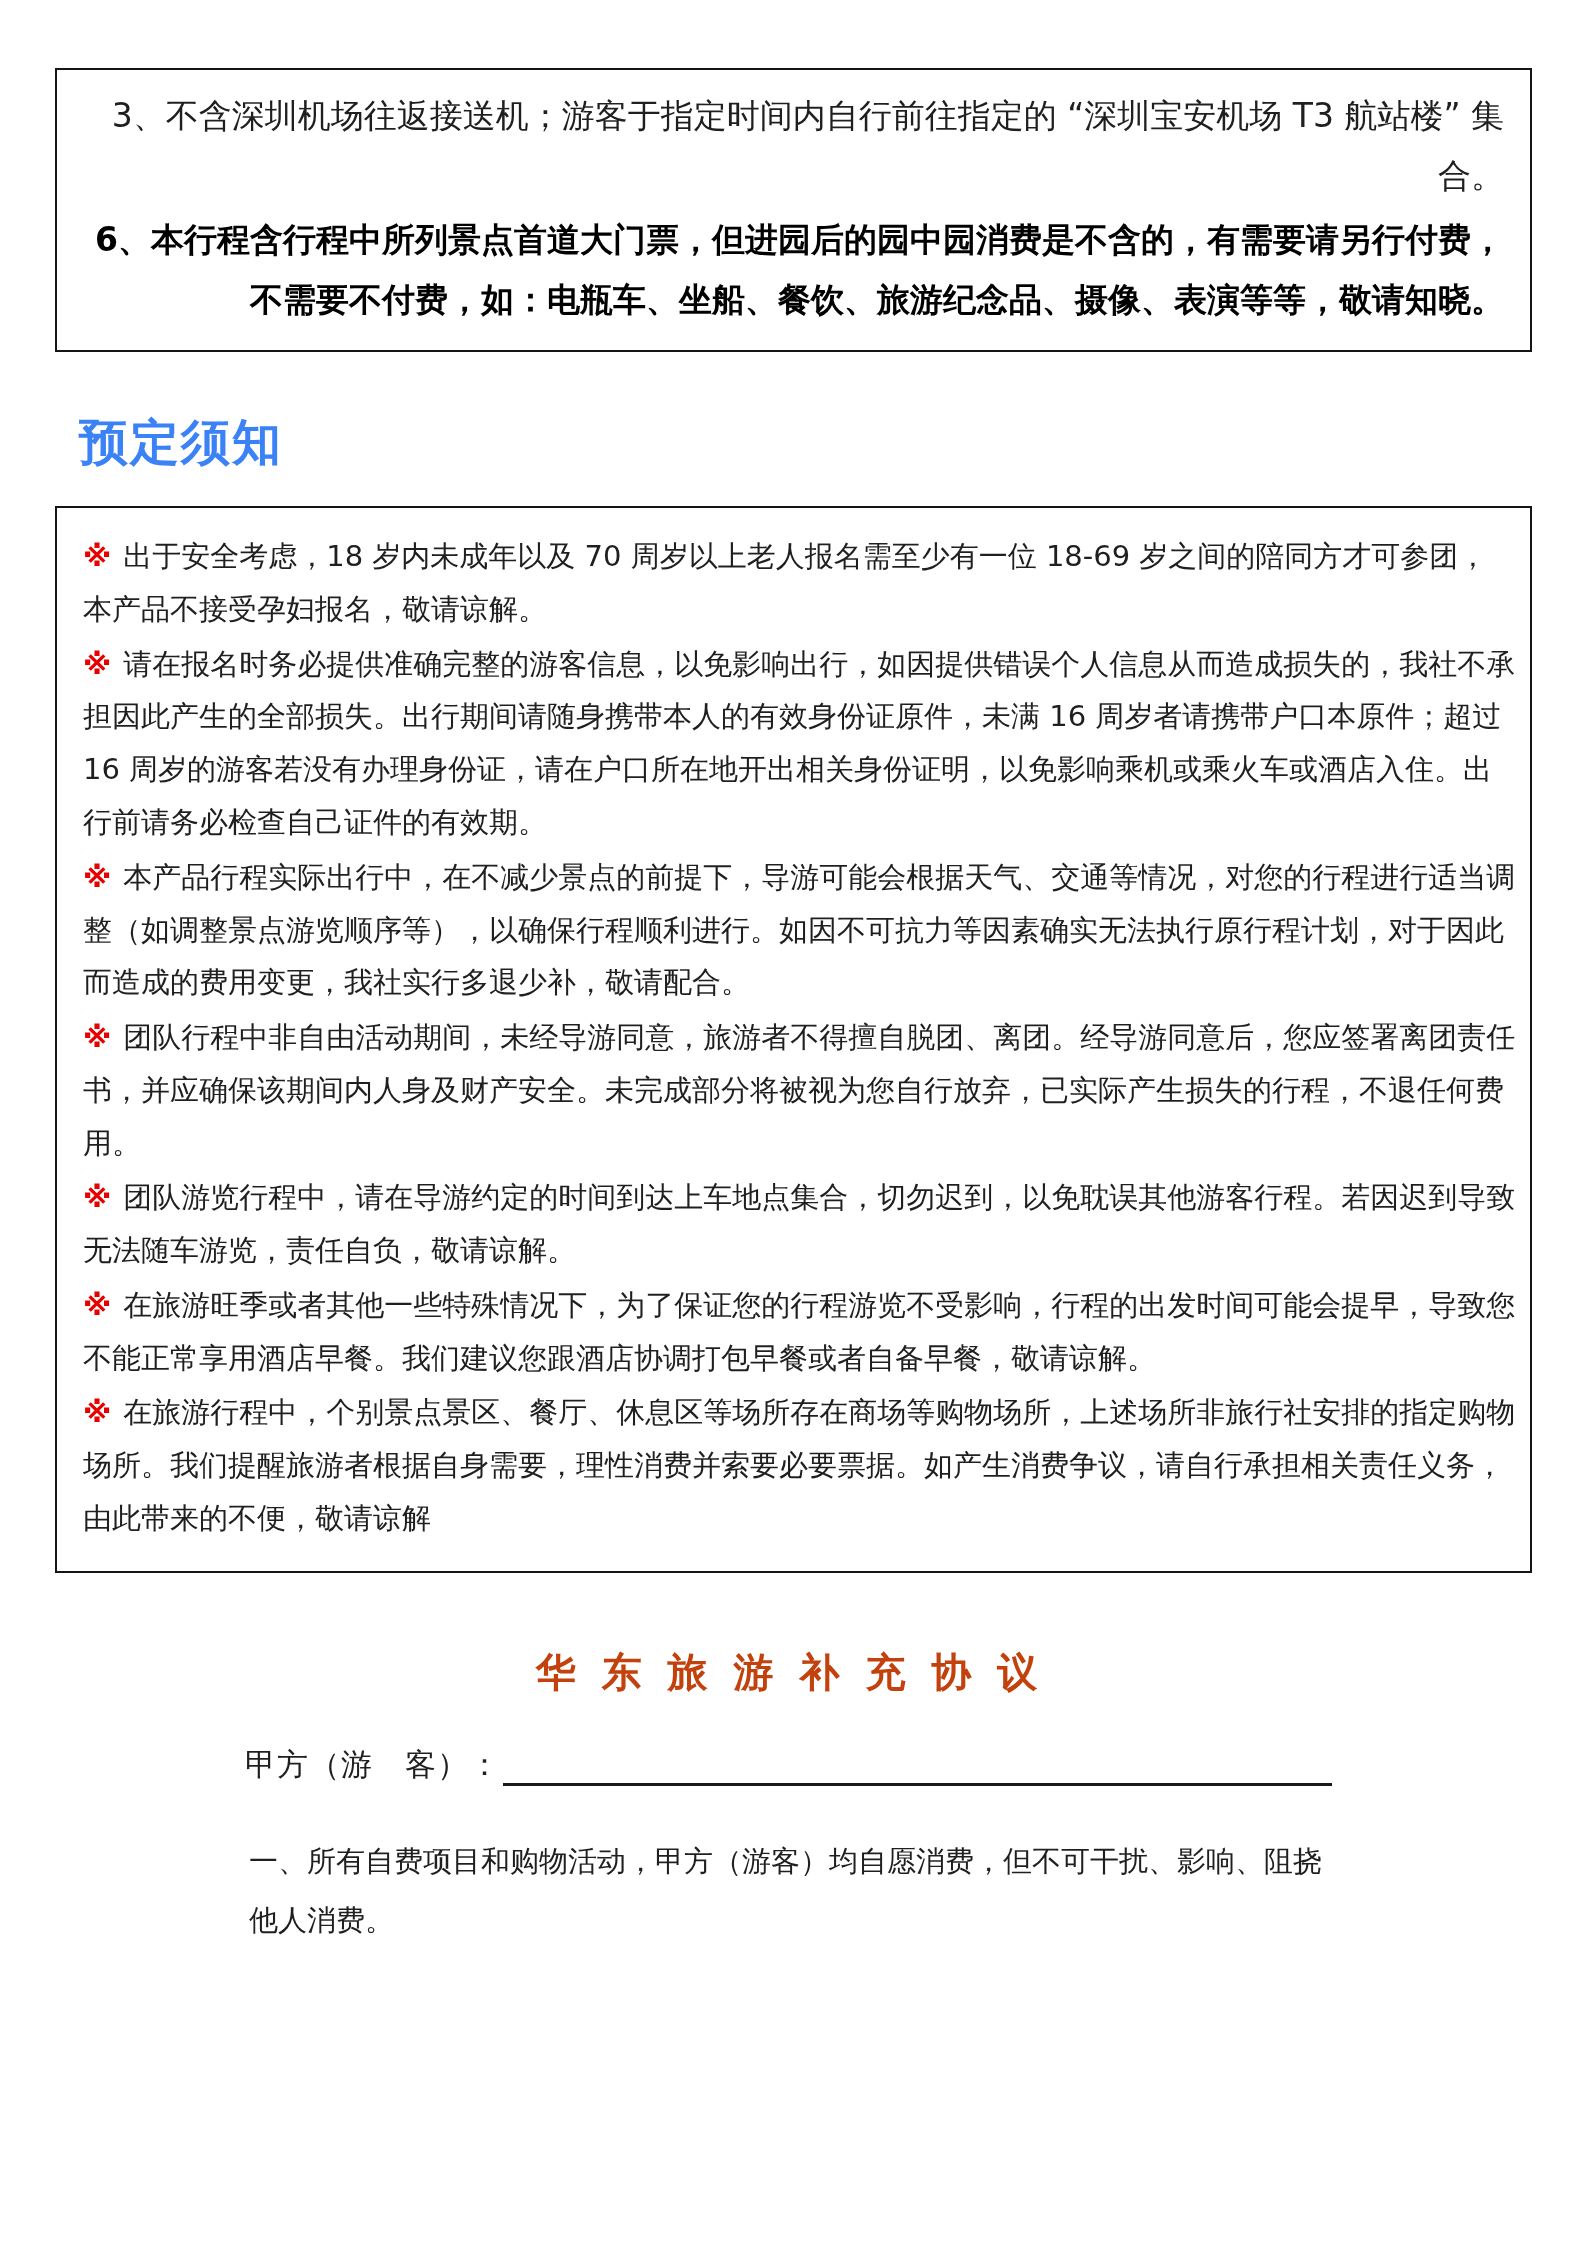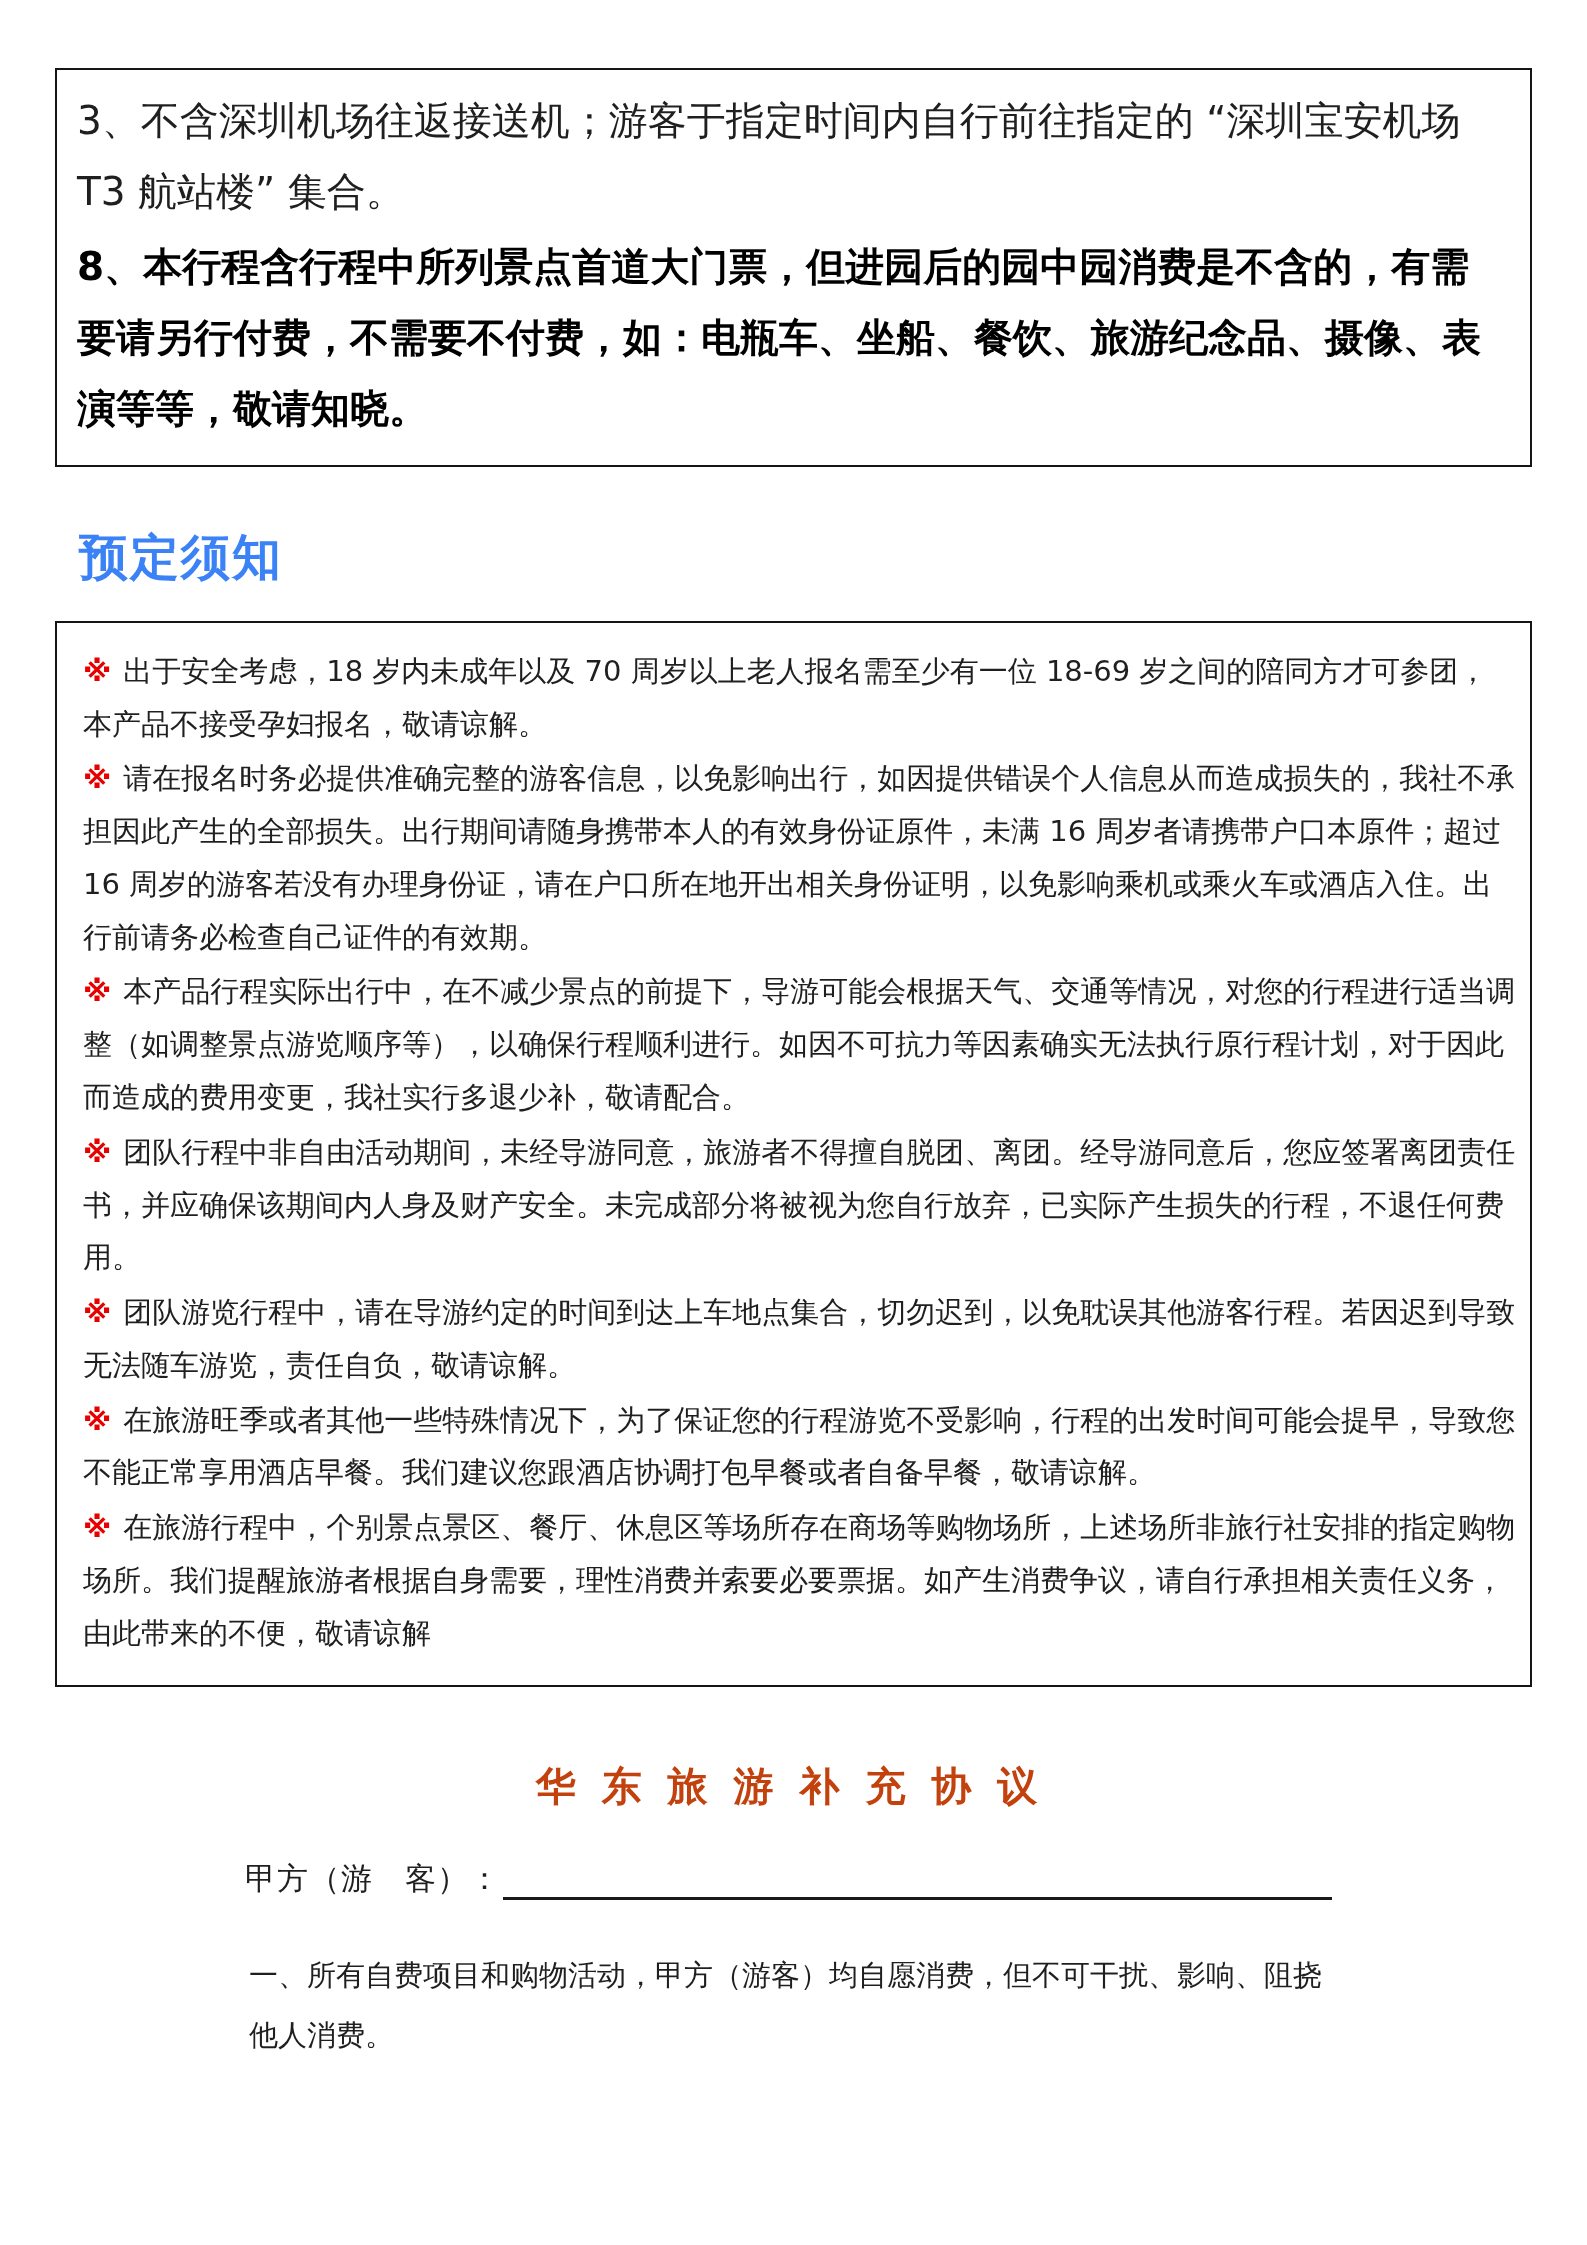--- a/index.html
+++ b/index.html
@@ -15,22 +15,23 @@
     margin: 0 auto;
     background: #ffffff;
     padding: 68px 55px 60px 55px;
   }
   .box {
     border: 2px solid #151515;
     background: #ffffff;
   }
   .top-box {
     padding: 16px 26px 20px 20px;
-    font-size: 39px;
+    font-size: 33px;
     line-height: 1.82;
+    text-align: right;
   }
   .top-box .line { color: #1f1f1f; }
   .top-box .line.bold { font-weight: bold; color: #000000; margin-top: 4px; }
   .red-title {
     color: #3b82f6;
     font-size: 49px;
     font-weight: bold;
     margin: 58px 0 30px 24px;
     letter-spacing: 2px;
   }
@@ -82,21 +83,21 @@
     margin: 4px 0 4px 62px;
   }
 </style>
 </head>
 <body>
 
 <div class="page">
 
   <div class="box top-box">
     <p class="line">3、不含深圳机场往返接送机；游客于指定时间内自行前往指定的 “深圳宝安机场 T3 航站楼” 集合。</p>
-    <p class="line bold">8、本行程含行程中所列景点首道大门票，但进园后的园中园消费是不含的，有需要请另行付费，不需要不付费，如：电瓶车、坐船、餐饮、旅游纪念品、摄像、表演等等，敬请知晓。</p>
+    <p class="line bold">6、本行程含行程中所列景点首道大门票，但进园后的园中园消费是不含的，有需要请另行付费，不需要不付费，如：电瓶车、坐船、餐饮、旅游纪念品、摄像、表演等等，敬请知晓。</p>
   </div>
 
   <h1 class="red-title">预定须知</h1>
 
   <div class="box notice-box">
     <p class="notice-item">
       <span class="marker">※</span><span>出于安全考虑，18 岁内未成年以及 70 周岁以上老人报名需至少有一位 18-69 岁之间的陪同方才可参团，本产品不接受孕妇报名，敬请谅解。</span>
     </p>
     <p class="notice-item">
       <span class="marker">※</span><span>请在报名时务必提供准确完整的游客信息，以免影响出行，如因提供错误个人信息从而造成损失的，我社不承担因此产生的全部损失。出行期间请随身携带本人的有效身份证原件，未满 16 周岁者请携带户口本原件；超过 16 周岁的游客若没有办理身份证，请在户口所在地开出相关身份证明，以免影响乘机或乘火车或酒店入住。出行前请务必检查自己证件的有效期。</span>

